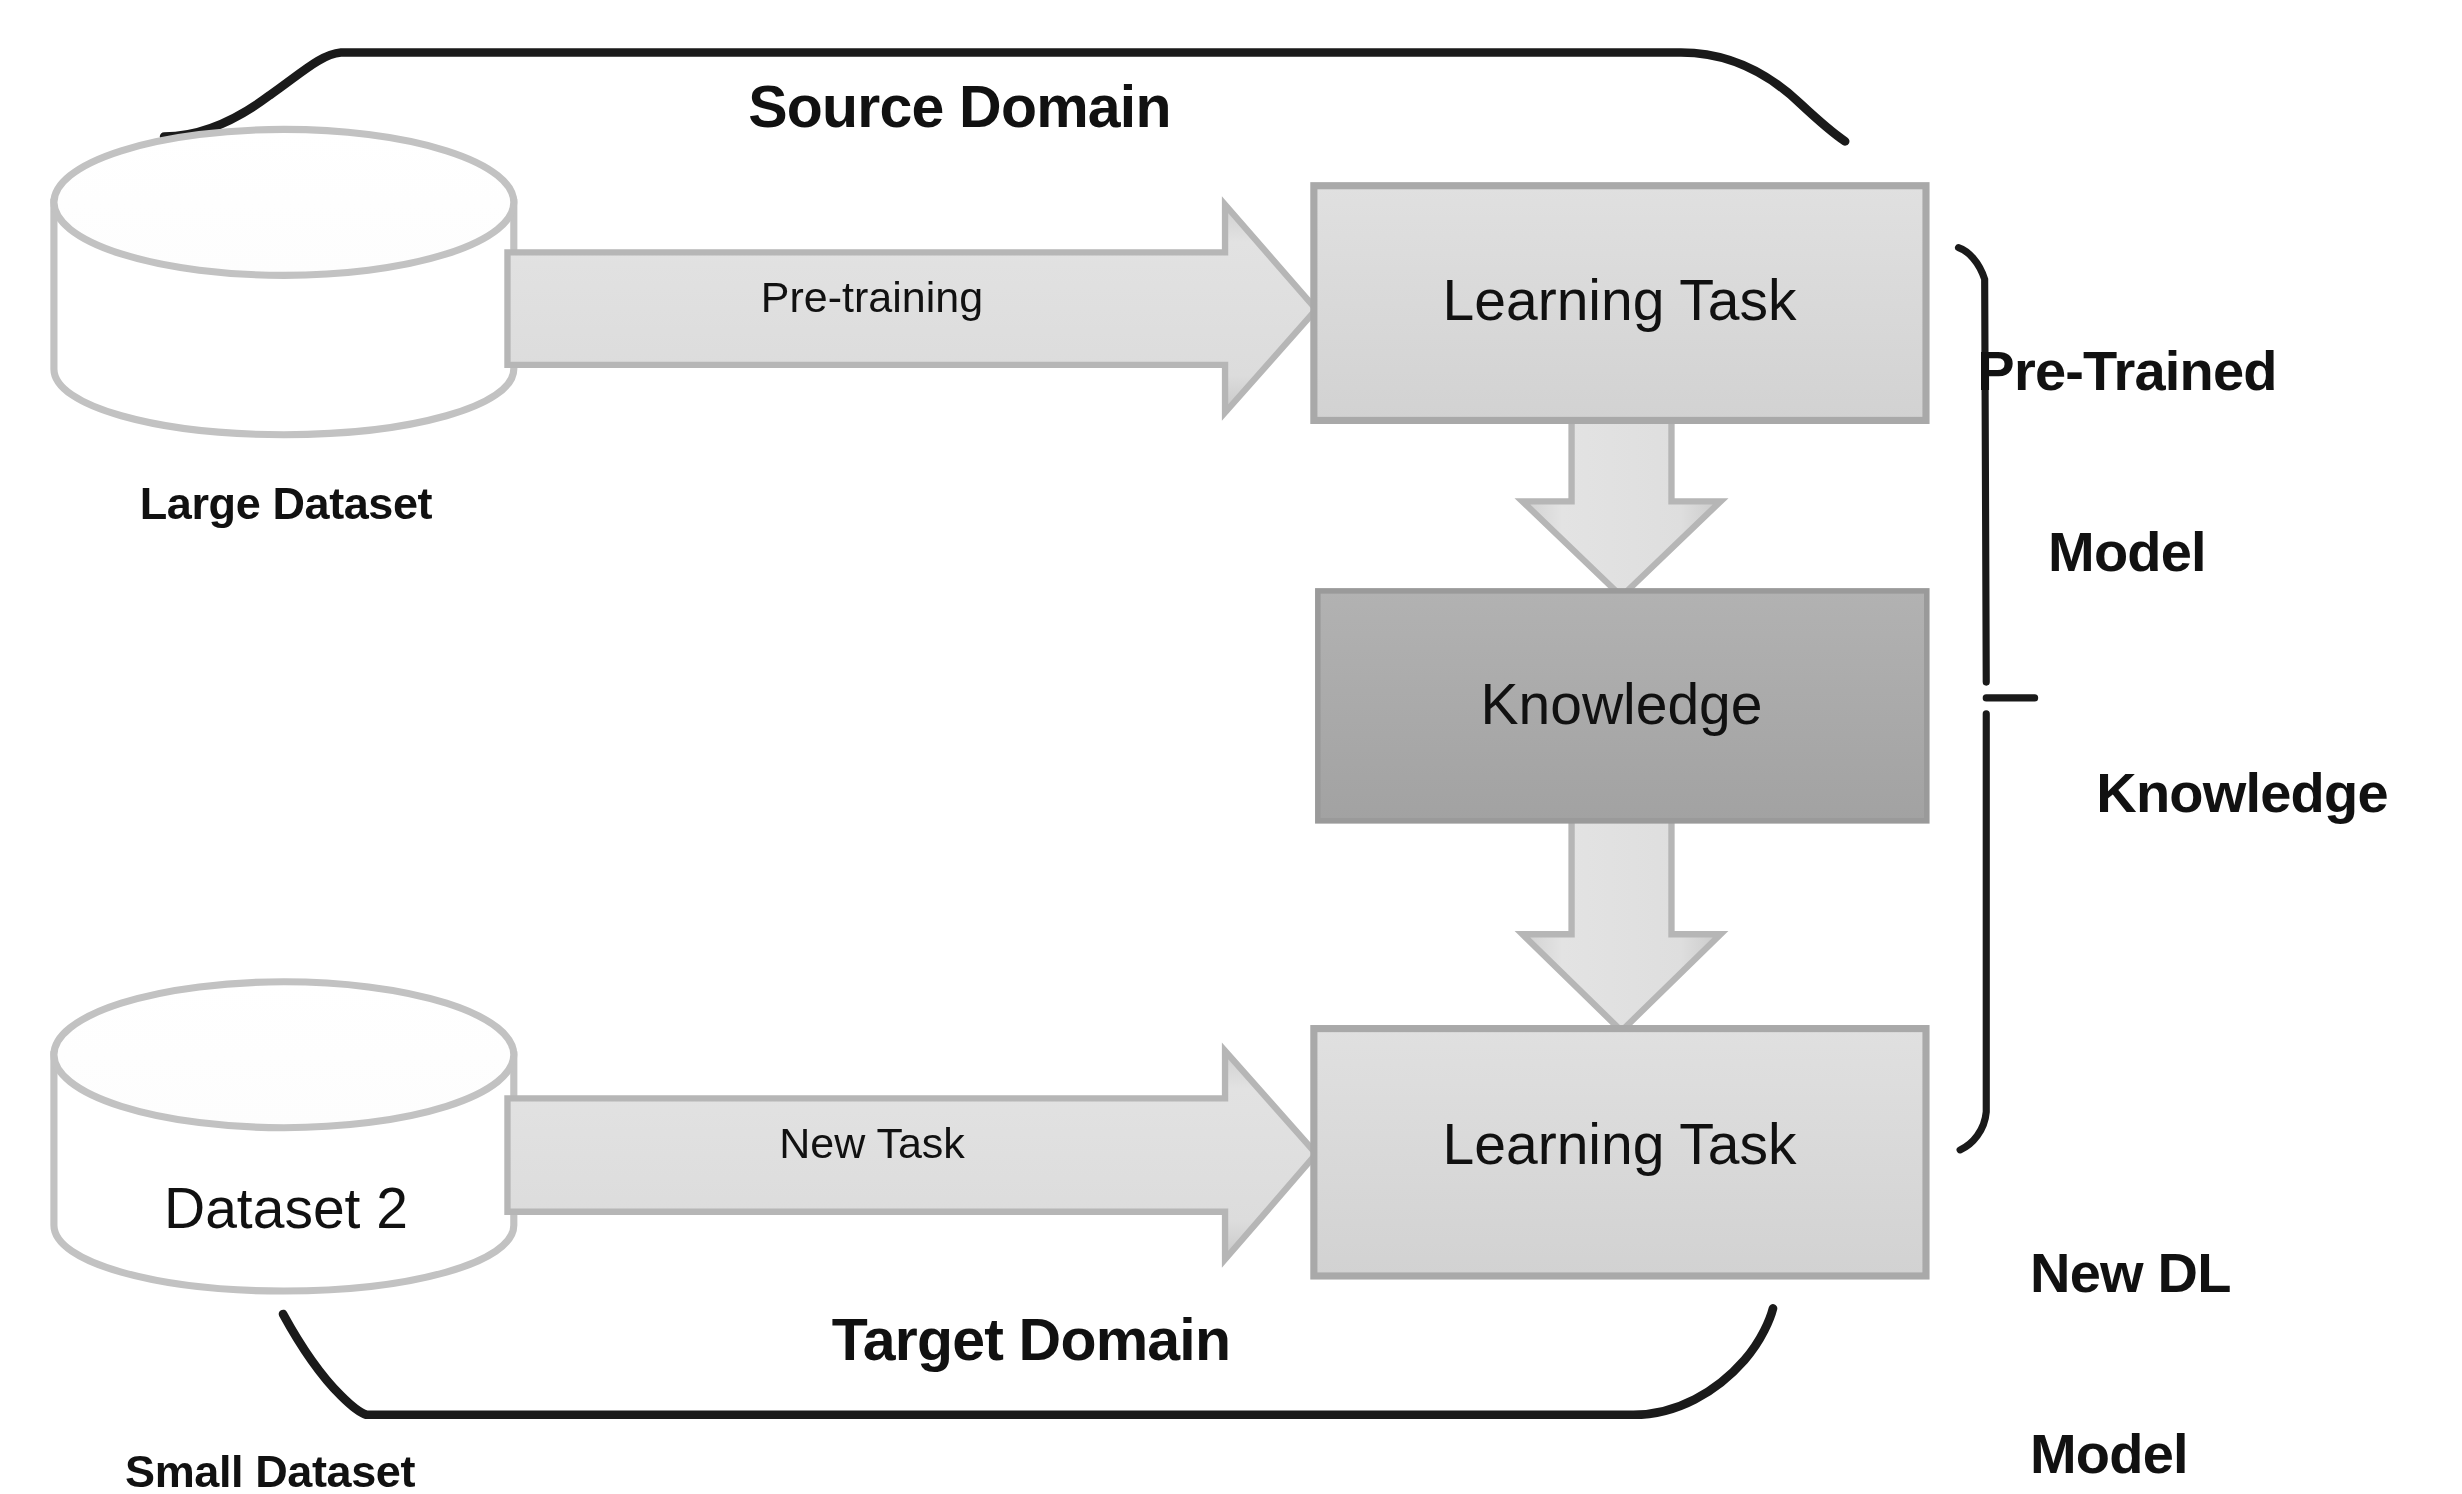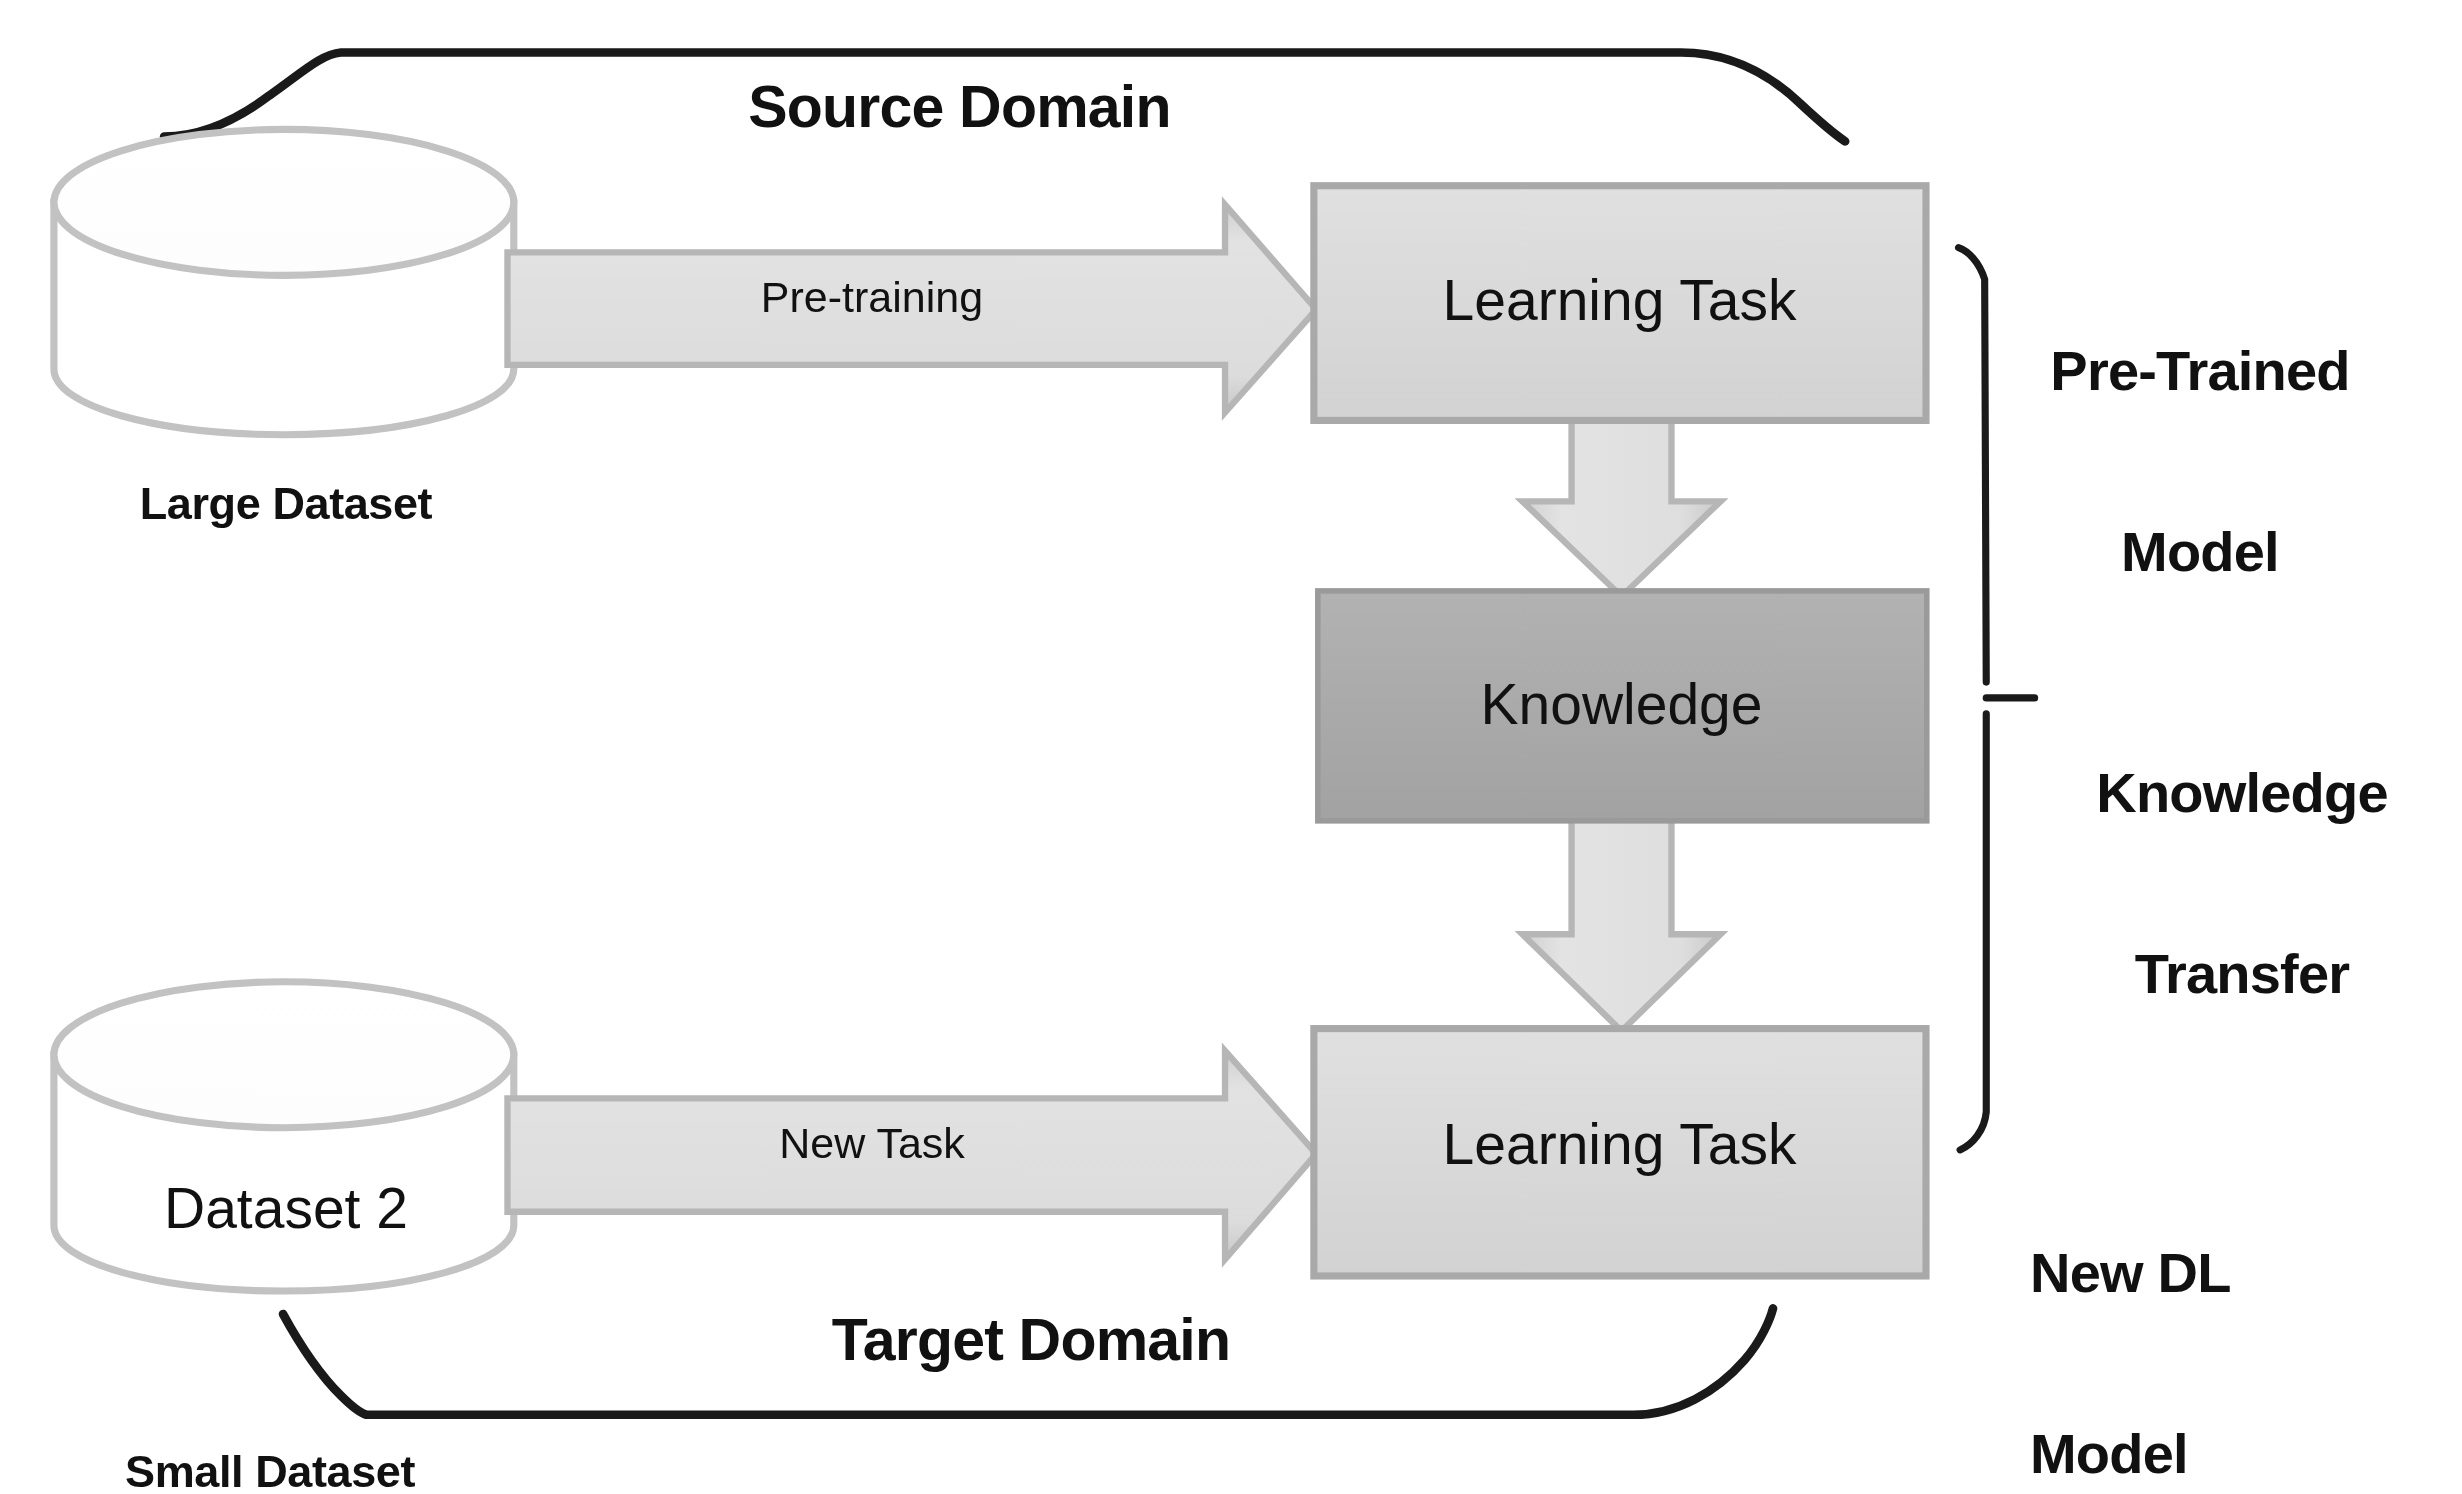--- a/index.html
+++ b/index.html
@@ -99,21 +99,21 @@
     text-align: center;
     font-size: 57px;
   }
   #knowledge-label {
     left: 1316px; top: 674px;
     width: 611px;
     text-align: center;
     font-size: 57px;
   }
   #pretrained-model-label {
-    left: 1986px; top: 220px;
+    left: 1913px; top: 220px;
     width: 428px;
     text-align: center;
     font-size: 56px;
     letter-spacing: -0.8px;
   }
   #knowledge-transfer-label {
     left: 2022px; top: 642px;
     width: 440px;
     text-align: center;
     font-size: 56px;
@@ -238,21 +238,20 @@
 
   <div class="lbl" id="learning-task-bottom-label">Learning Task</div>
 
   <div class="lbl lbl-bold" id="pretrained-model-label">
     <div>Pre-Trained</div>
     <div>Model</div>
   </div>
 
   <div class="lbl lbl-bold" id="knowledge-transfer-label">
     <div>Knowledge</div>
-    <div>Transfer</div>
   </div>
 
   <div class="lbl lbl-bold" id="new-dl-model-label">
     <div>New DL</div>
     <div>Model</div>
   </div>
 
 </div>
 
 

